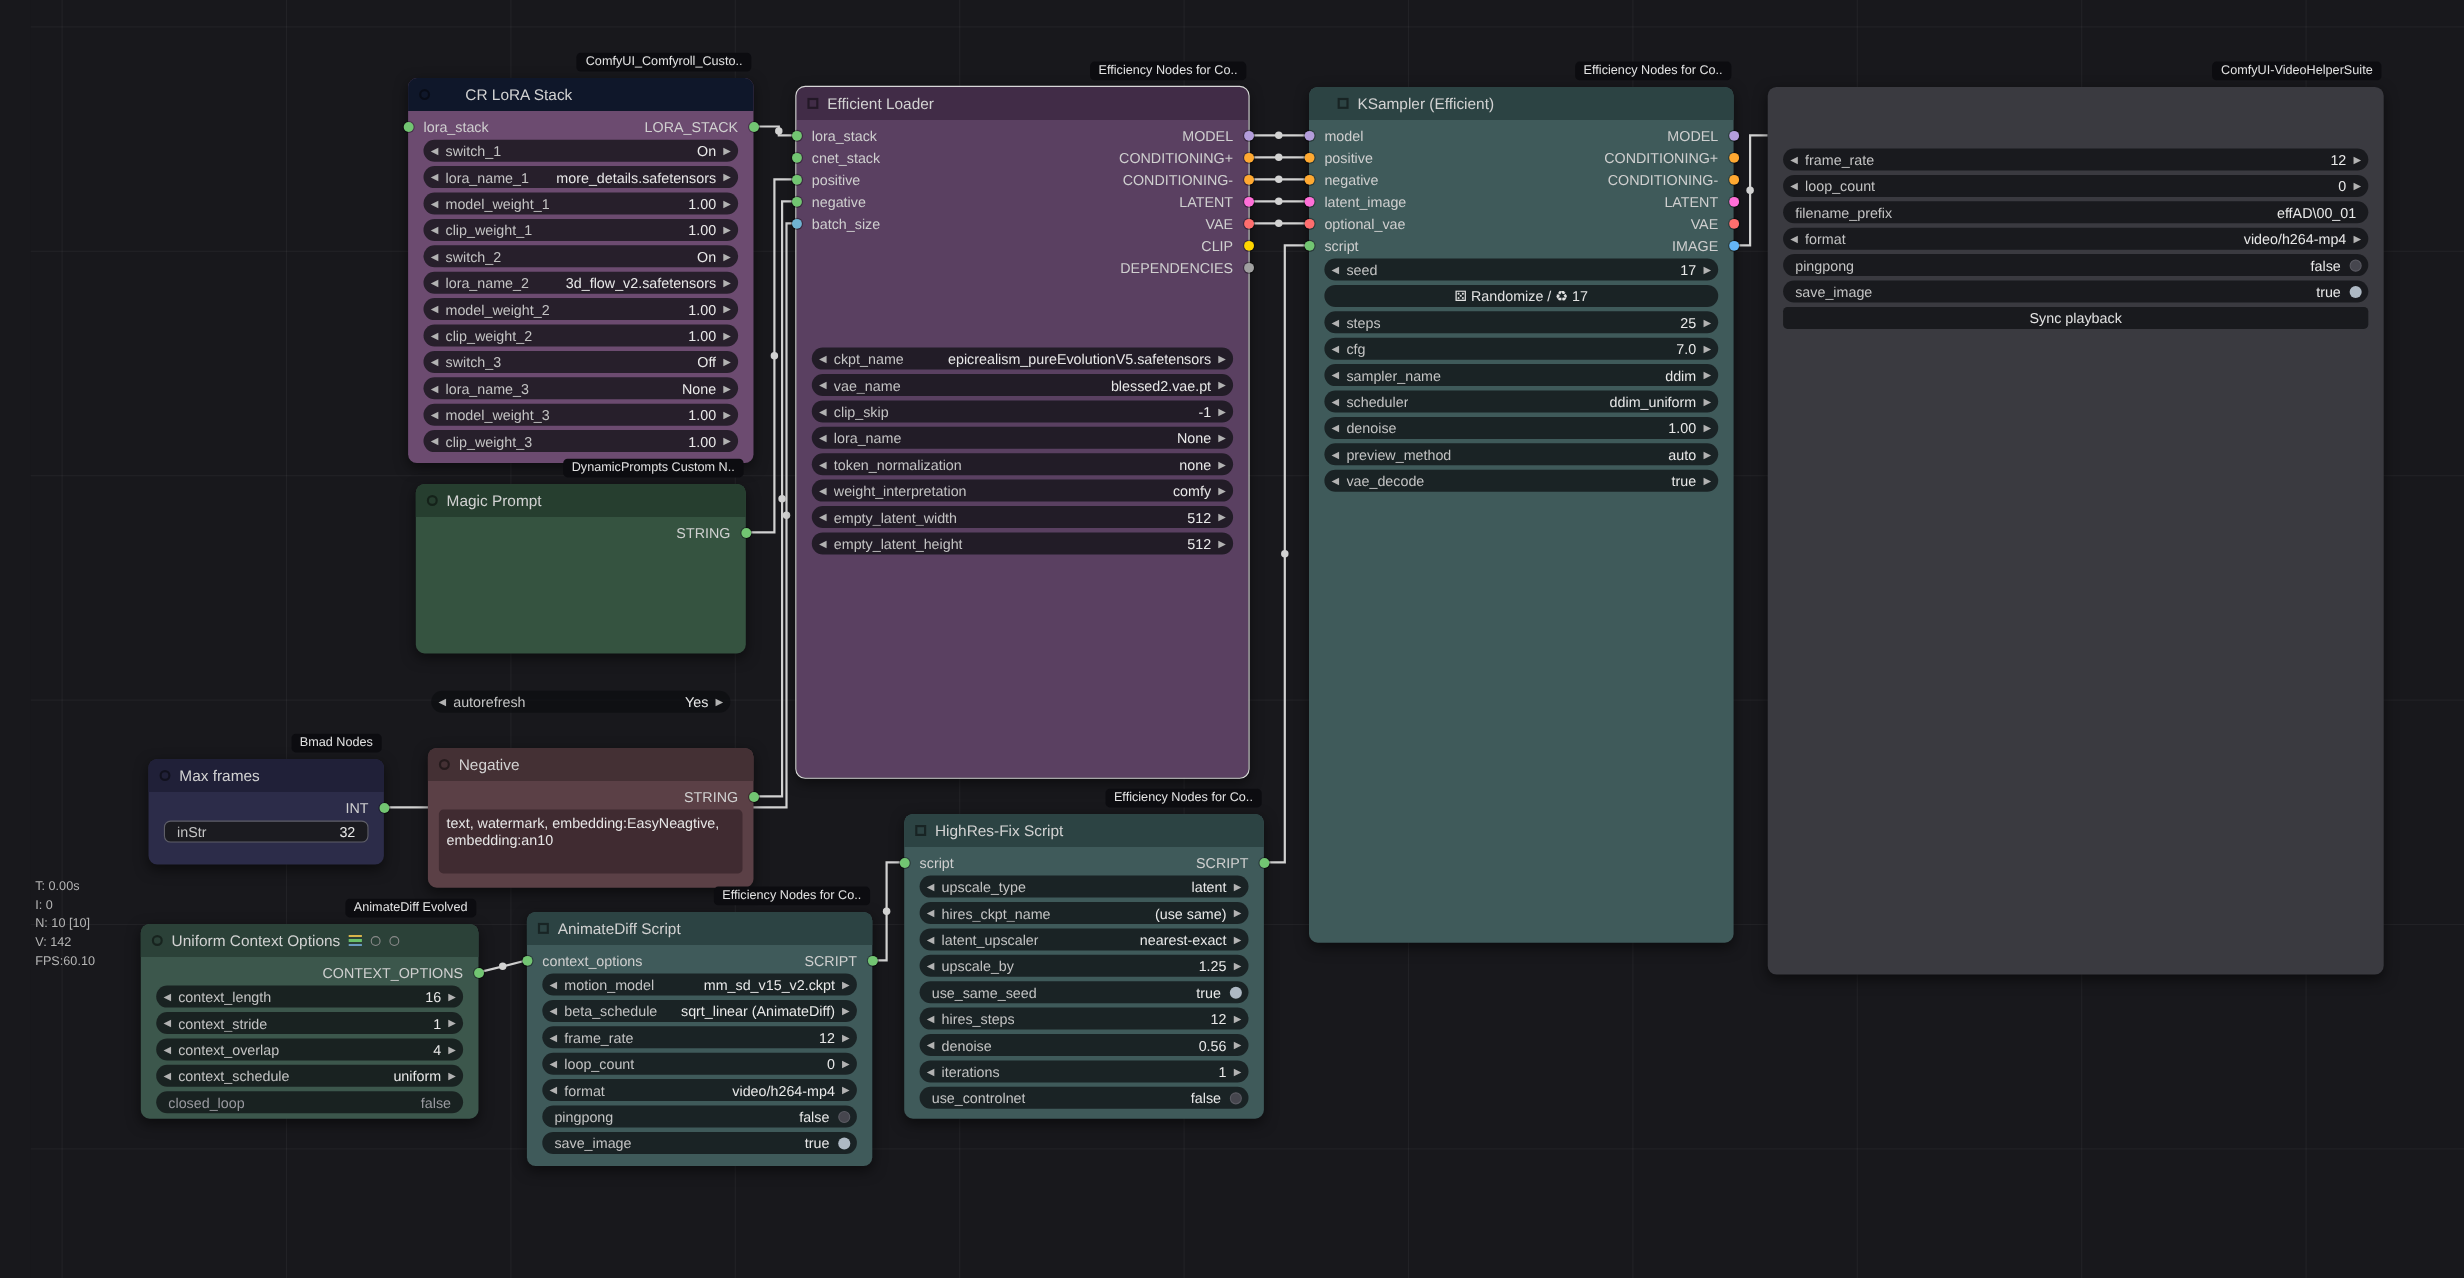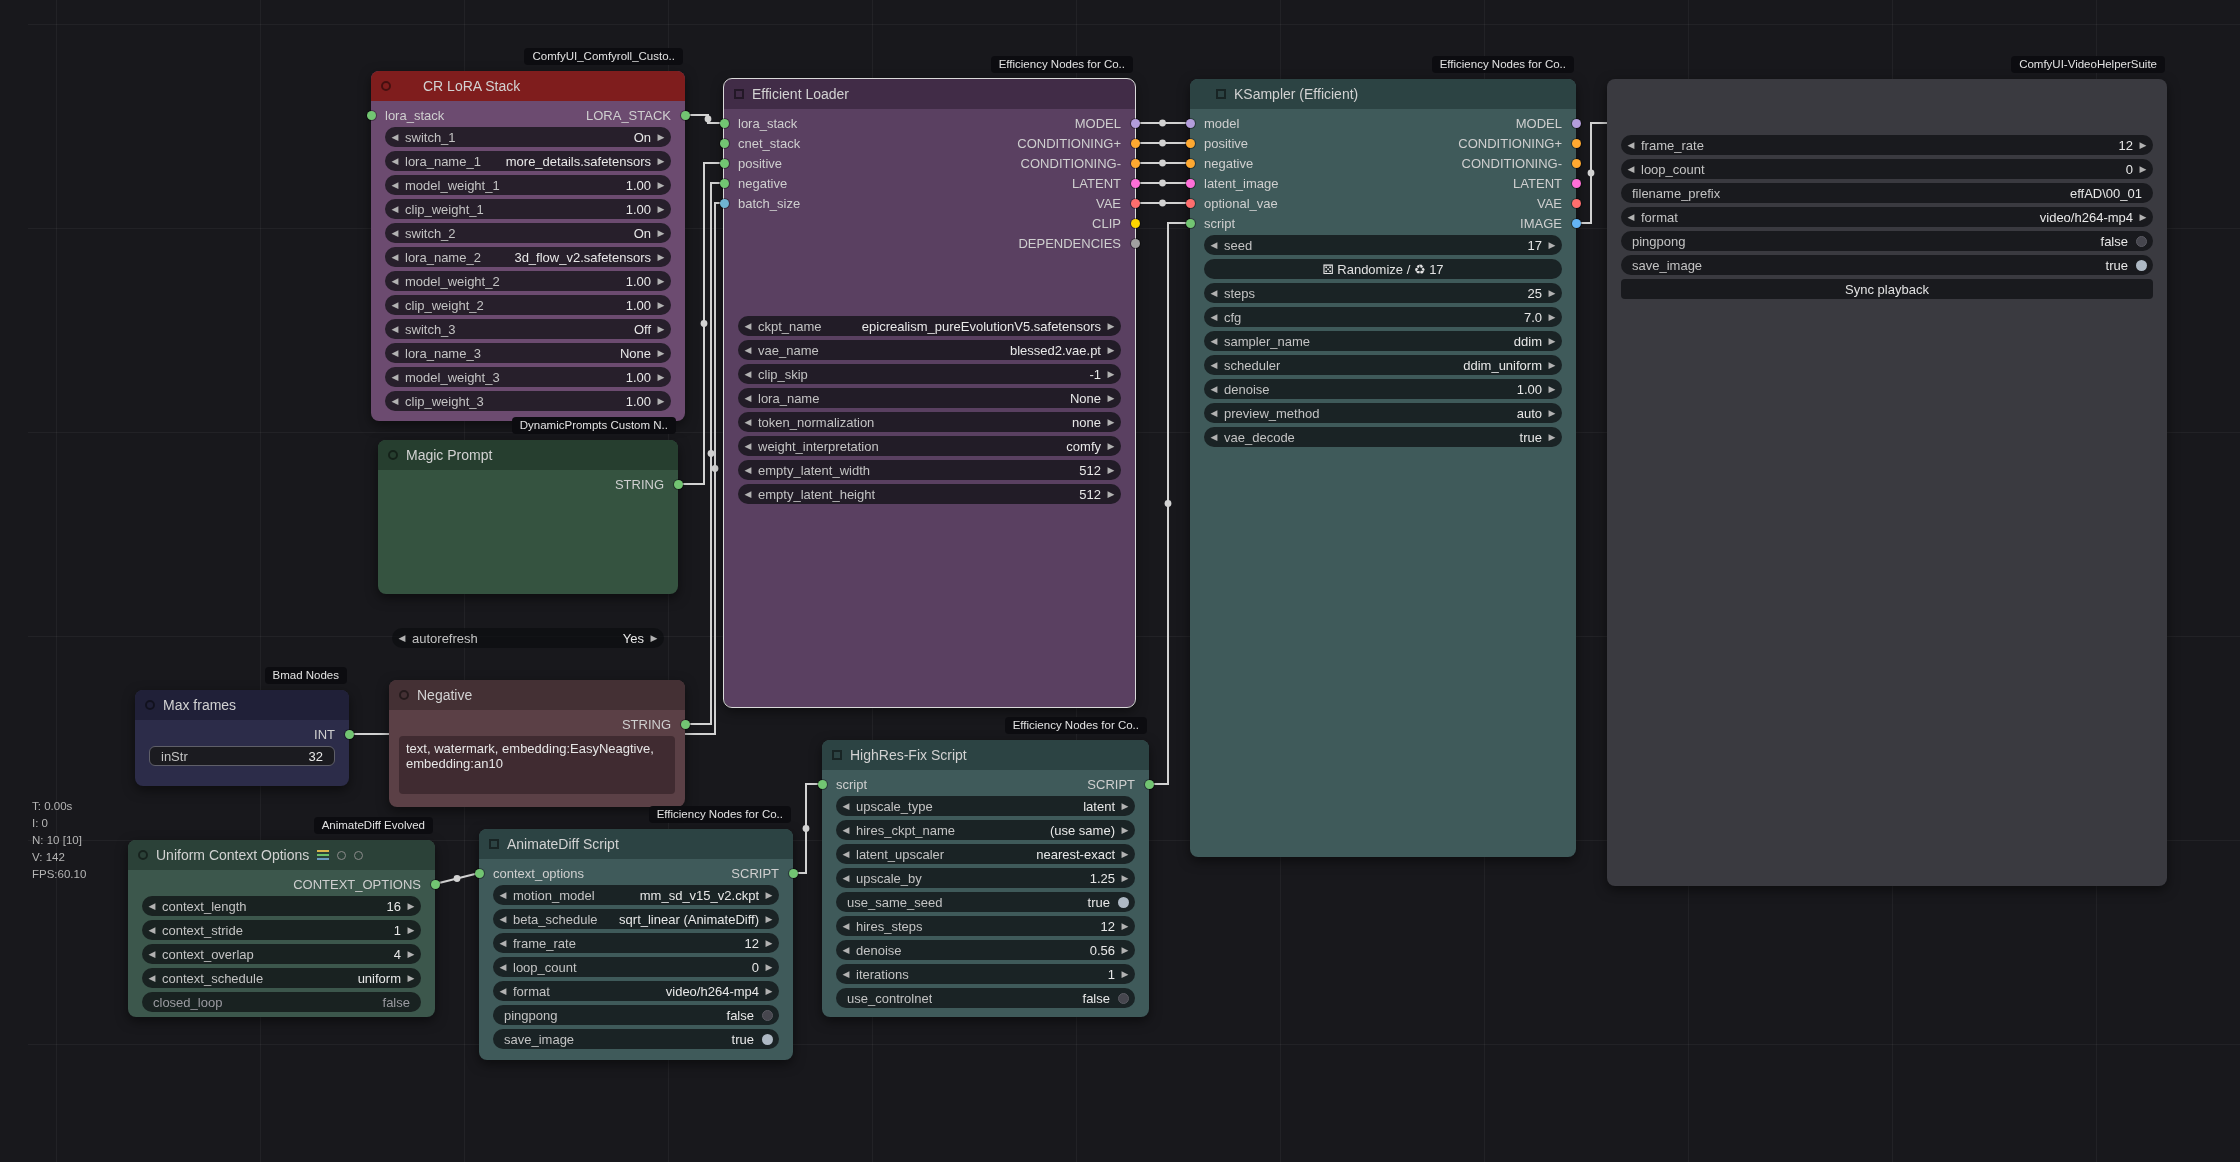--- a/index.html
+++ b/index.html
@@ -84,21 +84,21 @@
       <path d="M 1548 223 L 1563 223 L 1563 123 L 1579 123" fill="none" stroke="#d2d2d2" stroke-width="2"></path>
       <circle cx="1563" cy="173" r="3.4" fill="#d2d2d2"></circle>
       <path d="M 407 884 L 451 873" fill="none" stroke="#d2d2d2" stroke-width="2"></path>
       <circle cx="429" cy="878.5" r="3.4" fill="#d2d2d2"></circle>
       <path d="M 765 873 L 778 873 L 778 784 L 794 784" fill="none" stroke="#d2d2d2" stroke-width="2"></path>
       <circle cx="778" cy="828.5" r="3.4" fill="#d2d2d2"></circle>
     </svg>
   <div id="nodes">
       <div class="node" style="left: 343px; top: 71px; width: 314px; height: 350px; background: rgb(108, 75, 112);">
         <div class="badge">ComfyUI_Comfyroll_Custo..</div>
-        <div class="node-header" style="background: #7f1d1d; gap: 32px;">
+        <div class="node-header" style="background: #0f172a; gap: 32px;">
           <span class="status-dot"></span>
           <span class="node-title">CR LoRA Stack</span>
         </div>
         <div class="slot-row" style="top: 34px;">
           <span class="slot-dot in" style="background: rgb(114, 197, 114);"></span>
           <span class="slot-dot out" style="background: rgb(114, 197, 114);"></span>
           <span class="slot-label">lora_stack</span>
           <span class="slot-label">LORA_STACK</span>
         </div>
         <div class="widget" style="top: 56px;">

